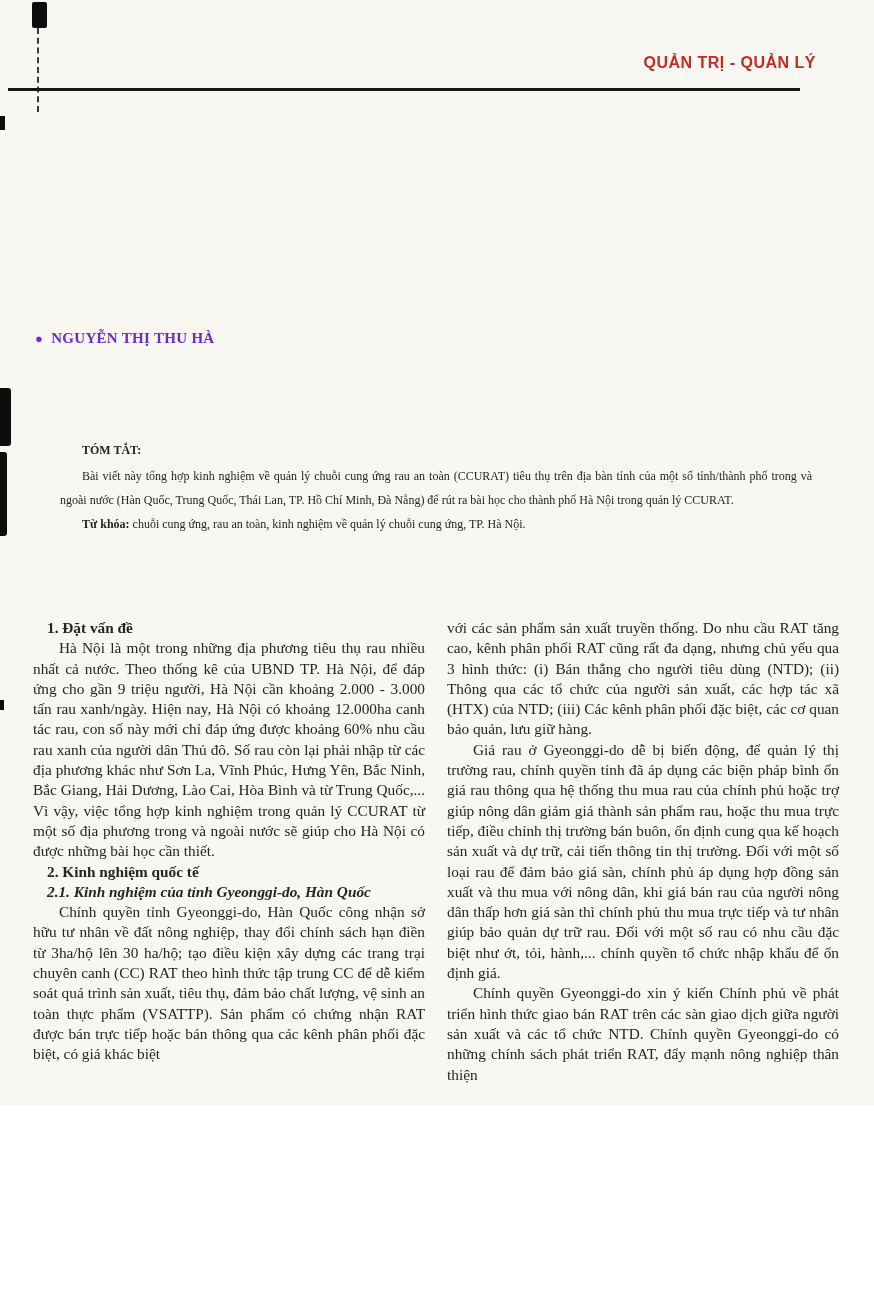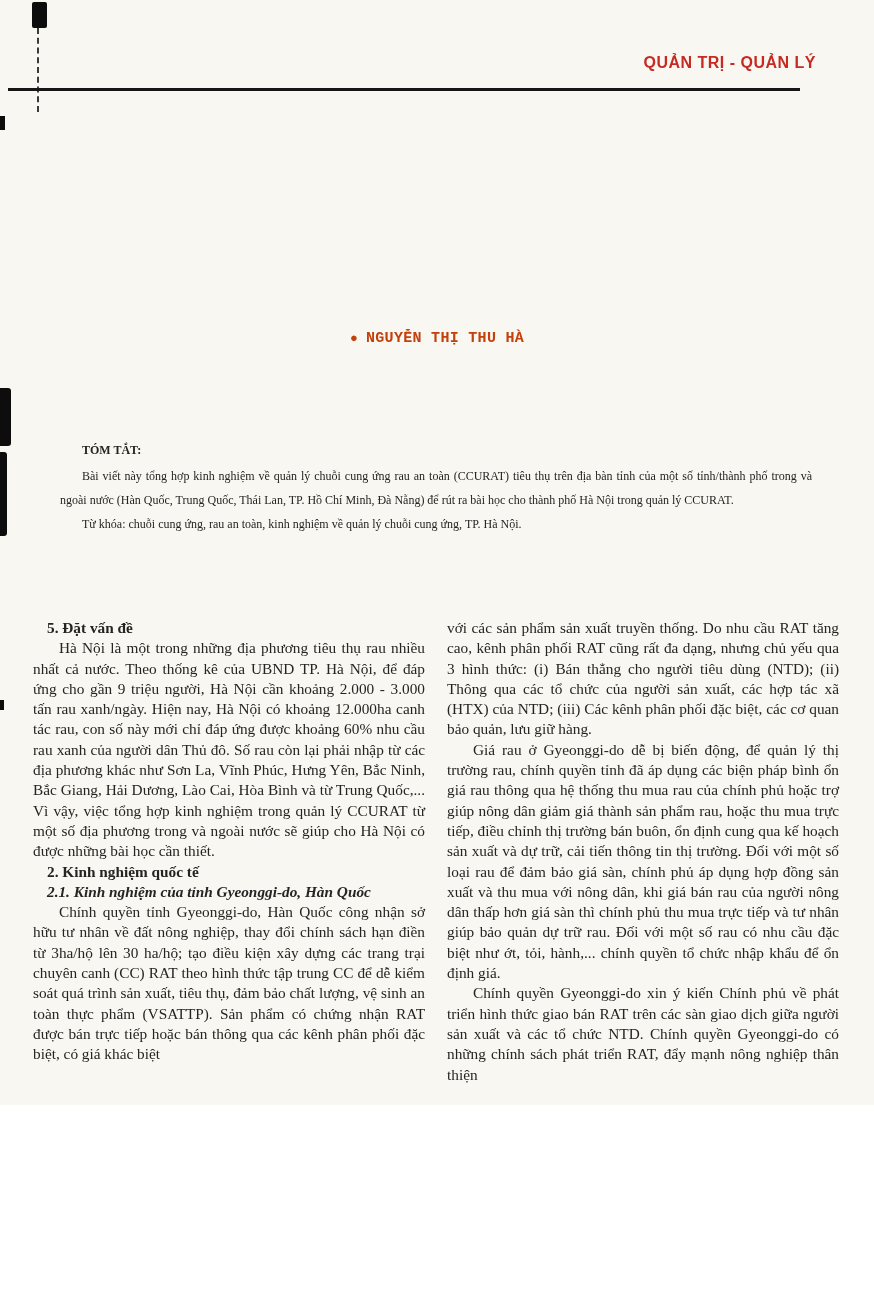--- a/index.html
+++ b/index.html
@@ -33,34 +33,33 @@
     background:#161616;
   }
   .article-title{
     position:absolute;left:35px;top:140px;width:804px;
     margin:0;text-align:center;
     font-size:31px;font-weight:bold;color:#141414;
     letter-spacing:.5px;line-height:52px;
   }
   .author-line{
     position:absolute;left:35px;top:330px;width:804px;
-    text-align:center;
-    font-family:Liberation Mono, monospace;
-    font-weight:bold;font-size:15px;color:#c2410c;letter-spacing:.3px;
+    font-family:Liberation Serif, serif;
+    font-weight:bold;font-size:15px;color:#6d28d9;letter-spacing:.3px;
   }
   .author-line .bullet{margin-right:8px;font-size:13px;}
 
   .abstract{
     position:absolute;left:60px;top:438px;width:752px;
     font-size:12px;line-height:24px;text-align:justify;
   }
   .abstract .abs-heading{font-weight:bold;text-indent:22px;margin:0 0 2px 0;}
   .abstract .abs-body{margin:0;text-indent:22px;}
   .abstract .abs-keywords{margin:0;text-indent:22px;}
-  .abstract .kw-label{font-weight:normal;}
+  .abstract .kw-label{font-weight:bold;}
 
   .body-columns{
     position:absolute;left:33px;top:618px;width:806px;
     display:flex;gap:22px;
   }
   .column{width:392px;font-size:15.3px;line-height:20.3px;text-align:justify;}
   .column p{margin:0;}
   .b-h{font-weight:bold;text-indent:14px;}
   .b-sh{font-weight:bold;font-style:italic;text-indent:14px;}
   .b-p{text-indent:26px;}
@@ -99,21 +98,21 @@
   </div>
 
   <div class="abstract">
     <p class="abs-heading">TÓM TẮT:</p>
     <p class="abs-body">Bài viết này tổng hợp kinh nghiệm về quản lý chuỗi cung ứng rau an toàn (CCURAT) tiêu thụ trên địa bàn tỉnh của một số tỉnh/thành phố trong và ngoài nước (Hàn Quốc, Trung Quốc, Thái Lan, TP. Hồ Chí Minh, Đà Nẵng) để rút ra bài học cho thành phố Hà Nội trong quản lý CCURAT.</p>
     <p class="abs-keywords"><span class="kw-label">Từ khóa:</span><span> chuỗi cung ứng, rau an toàn, kinh nghiệm về quản lý chuỗi cung ứng, TP. Hà Nội.</span></p>
   </div>
 
   <div class="body-columns">
     <div class="column">
-        <p class="b-h">5. Đặt vấn đề</p>
+        <p class="b-h">1. Đặt vấn đề</p>
         <p class="b-p">Hà Nội là một trong những địa phương tiêu thụ rau nhiều nhất cả nước. Theo thống kê của UBND TP. Hà Nội, để đáp ứng cho gần 9 triệu người, Hà Nội cần khoảng 2.000 - 3.000 tấn rau xanh/ngày. Hiện nay, Hà Nội có khoảng 12.000ha canh tác rau, con số này mới chỉ đáp ứng được khoảng 60% nhu cầu rau xanh của người dân Thủ đô. Số rau còn lại phải nhập từ các địa phương khác như Sơn La, Vĩnh Phúc, Hưng Yên, Bắc Ninh, Bắc Giang, Hải Dương, Lào Cai, Hòa Bình và từ Trung Quốc,... Vì vậy, việc tổng hợp kinh nghiệm trong quản lý CCURAT từ một số địa phương trong và ngoài nước sẽ giúp cho Hà Nội có được những bài học cần thiết.</p>
         <p class="b-h">2. Kinh nghiệm quốc tế</p>
         <p class="b-sh">2.1. Kinh nghiệm của tỉnh Gyeonggi-do, Hàn Quốc</p>
         <p class="b-p">Chính quyền tỉnh Gyeonggi-do, Hàn Quốc công nhận sở hữu tư nhân về đất nông nghiệp, thay đổi chính sách hạn điền từ 3ha/hộ lên 30 ha/hộ; tạo điều kiện xây dựng các trang trại chuyên canh (CC) RAT theo hình thức tập trung CC để dễ kiểm soát quá trình sản xuất, tiêu thụ, đảm bảo chất lượng, vệ sinh an toàn thực phẩm (VSATTP). Sản phẩm có chứng nhận RAT được bán trực tiếp hoặc bán thông qua các kênh phân phối đặc biệt, có giá khác biệt</p>
       </div>
     <div class="column">
         <p class="b-pc">với các sản phẩm sản xuất truyền thống. Do nhu cầu RAT tăng cao, kênh phân phối RAT cũng rất đa dạng, nhưng chủ yếu qua 3 hình thức: (i) Bán thẳng cho người tiêu dùng (NTD); (ii) Thông qua các tổ chức của người sản xuất, các hợp tác xã (HTX) của NTD; (iii) Các kênh phân phối đặc biệt, các cơ quan bảo quản, lưu giữ hàng.</p>
         <p class="b-p">Giá rau ở Gyeonggi-do dễ bị biến động, để quản lý thị trường rau, chính quyền tỉnh đã áp dụng các biện pháp bình ổn giá rau thông qua hệ thống thu mua rau của chính phủ hoặc trợ giúp nông dân giảm giá thành sản phẩm rau, hoặc thu mua trực tiếp, điều chỉnh thị trường bán buôn, ổn định cung qua kế hoạch sản xuất và dự trữ, cải tiến thông tin thị trường. Đối với một số loại rau để đảm bảo giá sàn, chính phủ áp dụng hợp đồng sản xuất và thu mua với nông dân, khi giá bán rau của người nông dân thấp hơn giá sàn thì chính phủ thu mua trực tiếp và tư nhân giúp bảo quản dự trữ rau. Đối với một số rau có nhu cầu đặc biệt như ớt, tỏi, hành,... chính quyền tổ chức nhập khẩu để ổn định giá.</p>
         <p class="b-p">Chính quyền Gyeonggi-do xin ý kiến Chính phủ về phát triển hình thức giao bán RAT trên các sàn giao dịch giữa người sản xuất và các tổ chức NTD. Chính quyền Gyeonggi-do có những chính sách phát triển RAT, đẩy mạnh nông nghiệp thân thiện</p>
       </div>

